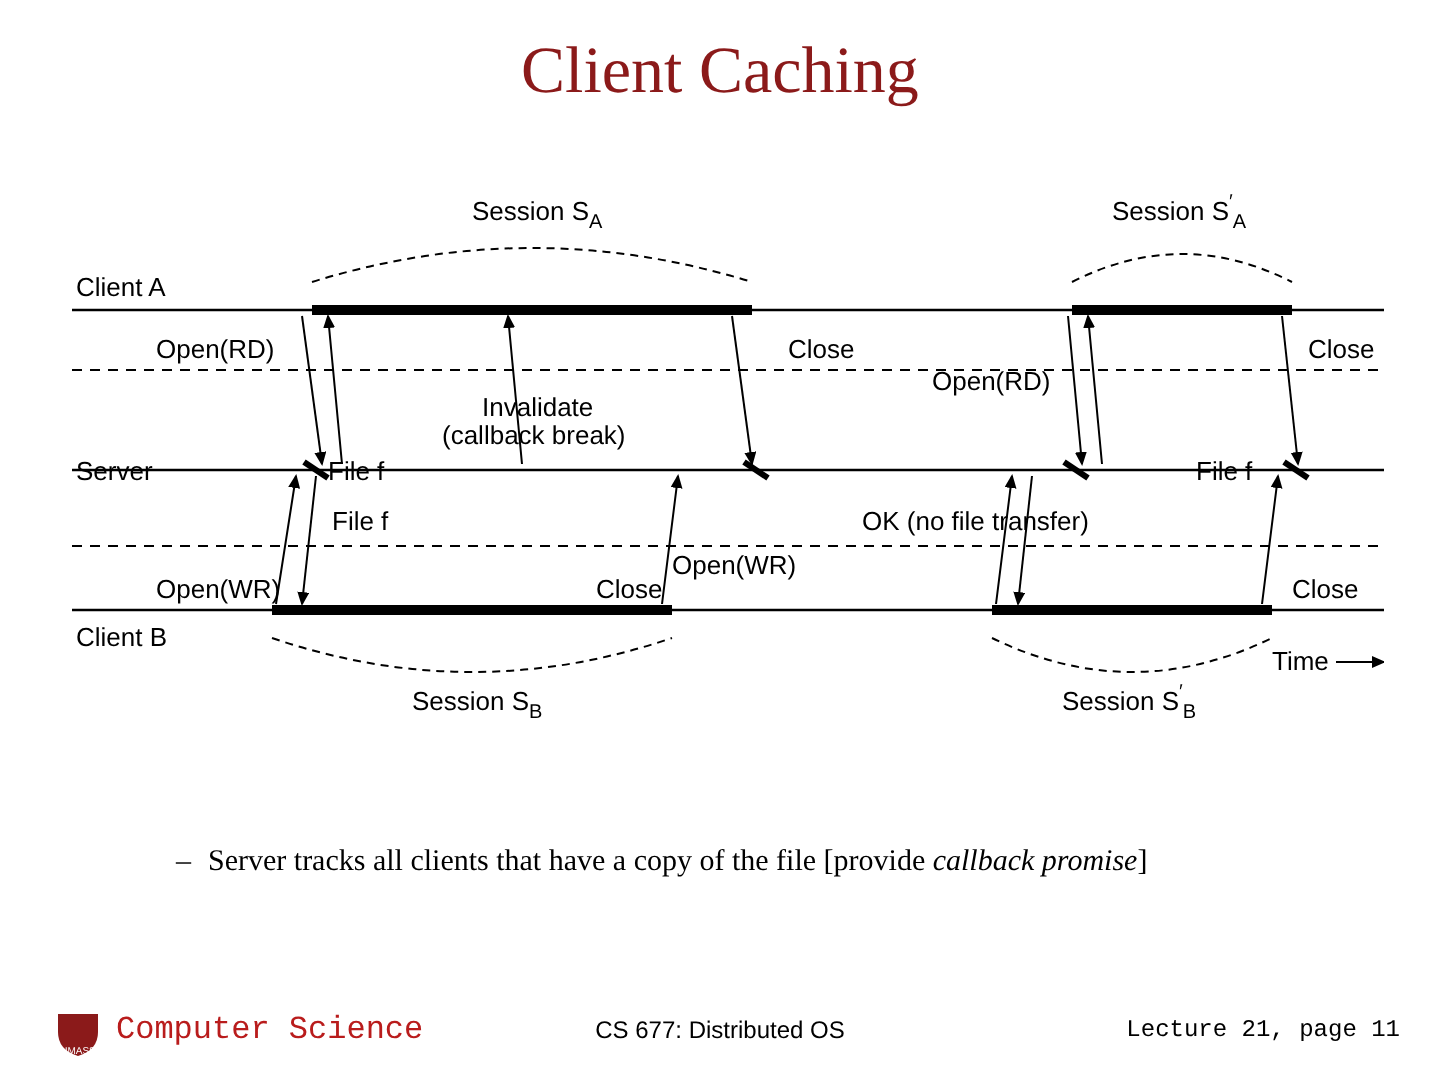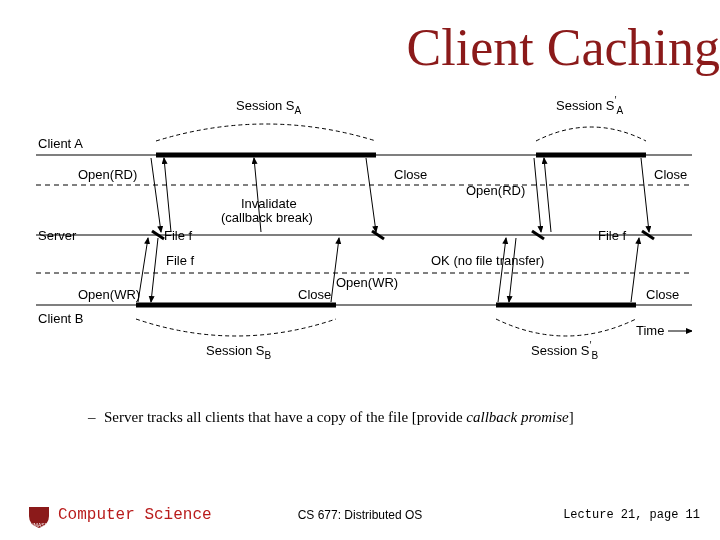--- a/index.html
+++ b/index.html
@@ -1,22 +1,22 @@
 <!DOCTYPE html>
 <html><head>
 <meta charset="utf-8">
 <style>
   html,body{margin:0;padding:0;width:720px;height:540px;background:#fff;font-family:"Times New Roman",serif;color:#000;overflow:hidden}
   .slide{position:relative;width:720px;height:540px}
-  .title{position:absolute;top:18px;left:0;width:100%;text-align:right;font-size:52px;color:#8b1a1a}
+  .title{position:absolute;top:18px;left:0;width:100%;text-align:center;font-size:33px;color:#8b1a1a}
   .diagram{position:absolute;top:95px;left:36px;width:656px;height:275px}
   .diagram text{font-family:Arial,Helvetica,sans-serif;font-size:13px;fill:#000}
   .bullets{position:absolute;top:405px;left:60px;width:630px;font-size:18px}
   .b1{margin:0 0 6px 0}
-  .sub{font-size:15px;margin:4px 0 2px 28px}
+  .sub{font-size:15px;margin:18px 0 2px 28px}
   .dash{display:inline-block;width:16px}
   .footer{position:absolute;bottom:10px;left:0;width:100%}
   .logo{position:absolute;left:26px;bottom:0;width:26px;height:26px}
   .logo svg{display:block}
   .cs{position:absolute;left:58px;bottom:6px;font-family:Liberation Mono, monospace;font-size:16px;color:#b91c1c}
   .course{position:absolute;left:0;bottom:8px;width:100%;text-align:center;font-size:12px;font-family:Arial,sans-serif}
   .pg{position:absolute;right:20px;bottom:8px;font-size:12px;font-family:Liberation Mono, monospace}
 </style>
 </head>
 <body>

